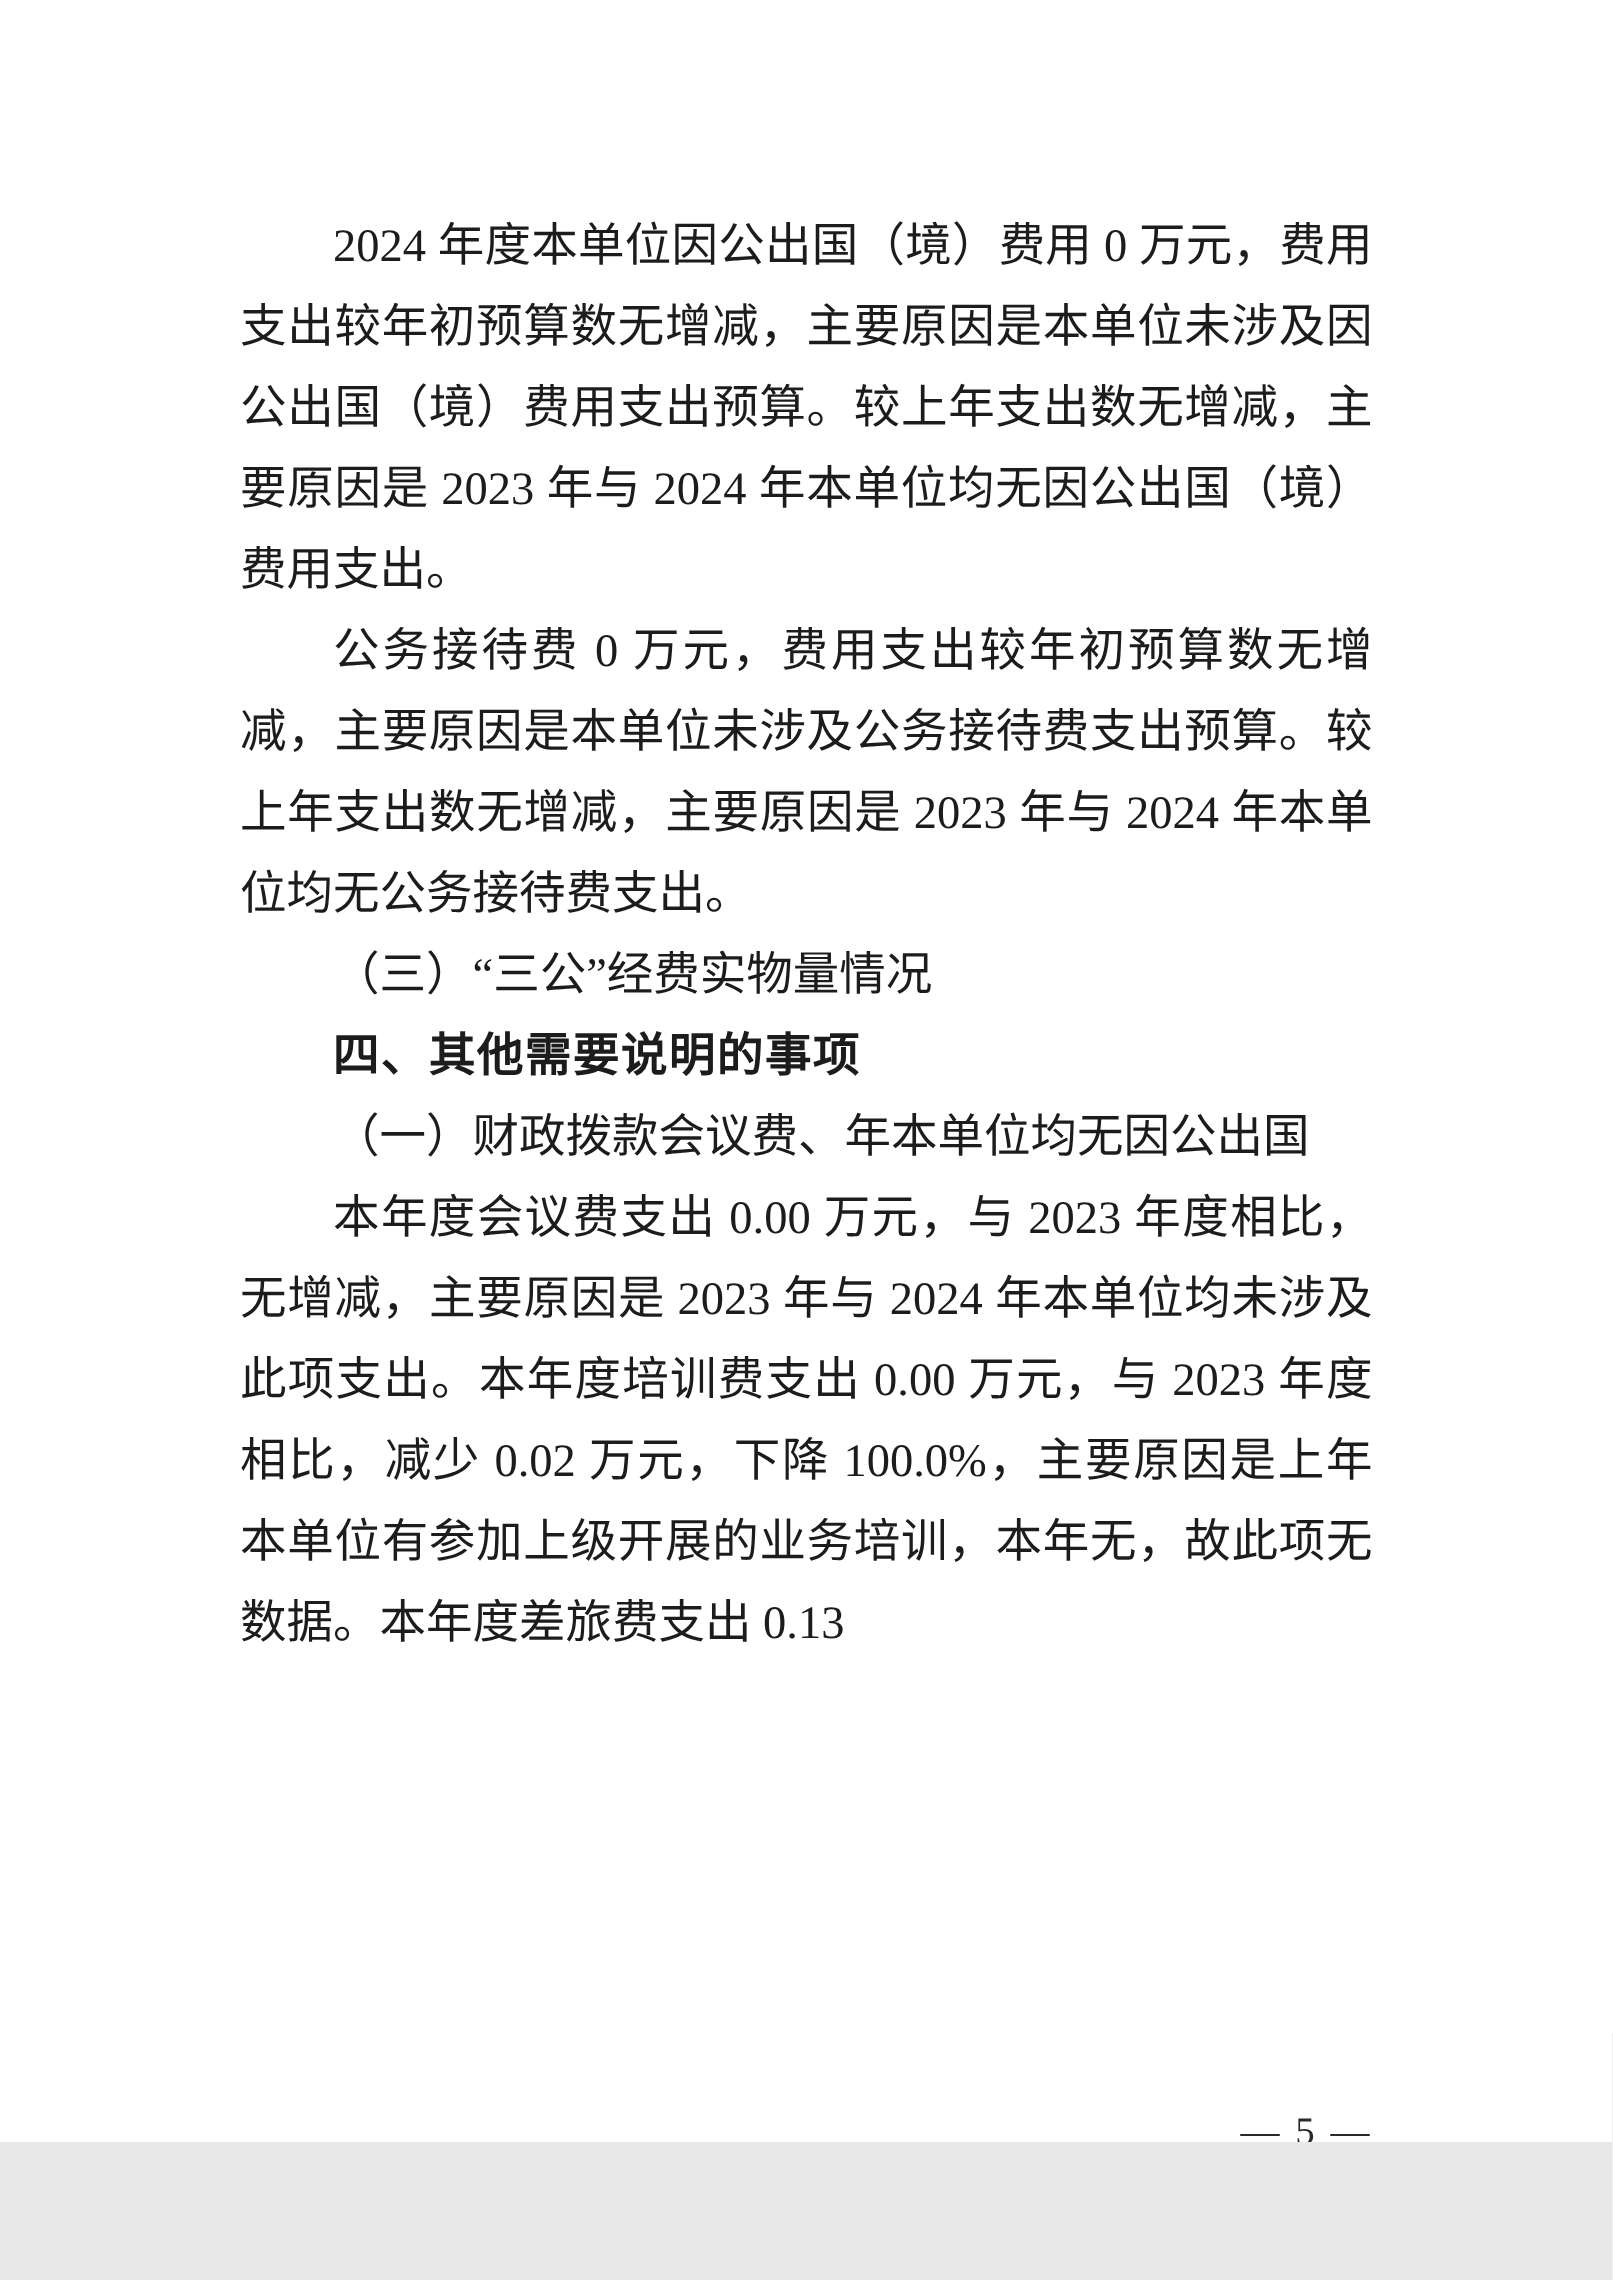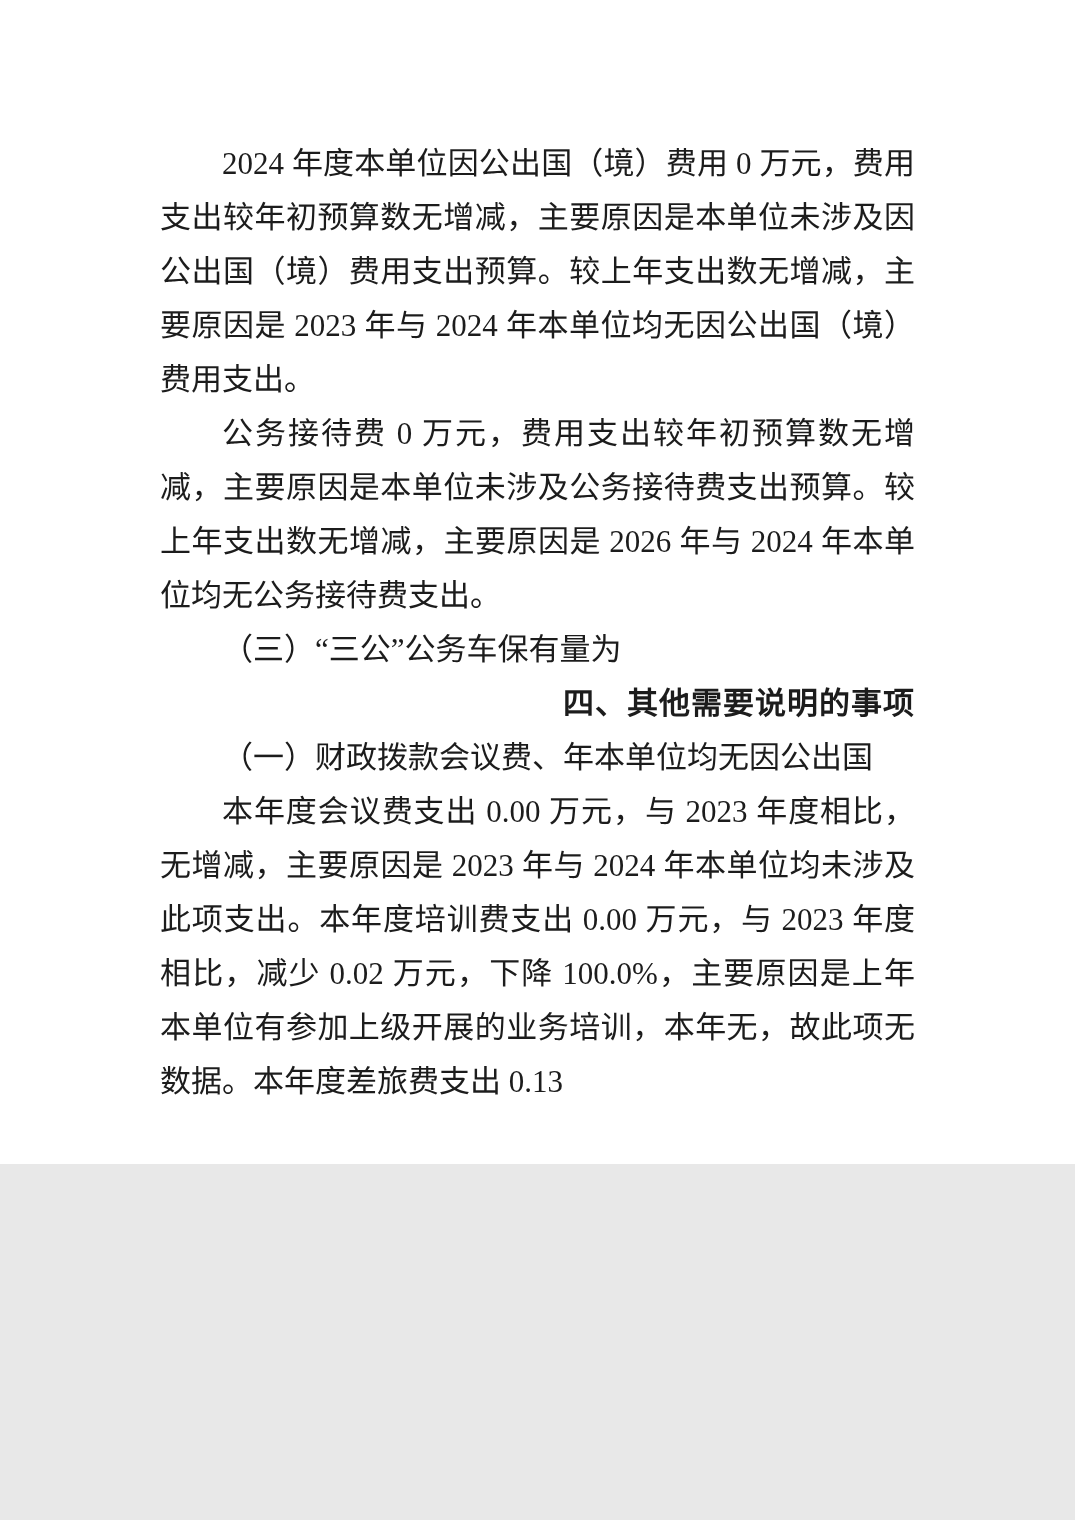--- a/index.html
+++ b/index.html
@@ -3,21 +3,21 @@
 <meta charset="utf-8">
 <style>
   html, body {
     margin: 0;
     padding: 0;
     background: #e8e8e8;
   }
   .page {
     position: relative;
     width: 1075px;
-    height: 1164px;
+    height: 1428px;
     margin: 0 auto;
     background: #ffffff;
     box-sizing: border-box;
     padding: 137px 160px 0 160px;
     overflow: hidden;
     font-family: "Liberation Serif", "DejaVu Serif", serif;
     font-size: 31px;
     line-height: 54px;
     color: #1c1c1c;
   }
@@ -26,39 +26,39 @@
     padding: 0;
     text-indent: 2em;
     text-align: justify;
   }
   .page p.para-subheading {
     text-align: left;
   }
   .page p.para-heading {
     font-family: "Liberation Sans", "DejaVu Sans", sans-serif;
     font-weight: 700;
-    text-align: right;
+    text-align: left;
     letter-spacing: 1px;
   }
   .page-number {
     position: absolute;
     top: 1406px;
     right: 160px;
     font-size: 26px;
     line-height: 30px;
     color: #2a2a2a;
     letter-spacing: 2px;
     font-family: "Liberation Serif", "DejaVu Serif", serif;
   }
 </style>
 </head>
 <body>
 
 <div class="page">
   <p class="para-body">2024 年度本单位因公出国（境）费用 0 万元，费用支出较年初预算数无增减，主要原因是本单位未涉及因公出国（境）费用支出预算。较上年支出数无增减，主要原因是 2023 年与 2024 年本单位均无因公出国（境）费用支出。</p>
-  <p class="para-body">公务接待费 0 万元，费用支出较年初预算数无增减，主要原因是本单位未涉及公务接待费支出预算。较上年支出数无增减，主要原因是 2026 年与 2024 年本单位均无公务接待费支出。</p>
-  <p class="para-subheading">（三）“三公”公务车保有量为</p>
+  <p class="para-body">公务接待费 0 万元，费用支出较年初预算数无增减，主要原因是本单位未涉及公务接待费支出预算。较上年支出数无增减，主要原因是 2023 年与 2024 年本单位均无公务接待费支出。</p>
+  <p class="para-subheading">（三）“三公”经费实物量情况</p>
   <p class="para-heading">四、其他需要说明的事项</p>
   <p class="para-subheading">（一）财政拨款会议费、年本单位均无因公出国</p>
   <p class="para-body">本年度会议费支出 0.00 万元，与 2023 年度相比，无增减，主要原因是 2023 年与 2024 年本单位均未涉及此项支出。本年度培训费支出 0.00 万元，与 2023 年度相比，减少 0.02 万元，下降 100.0%，主要原因是上年本单位有参加上级开展的业务培训，本年无，故此项无数据。本年度差旅费支出 0.13</p>
 
   <div class="page-number">— 5 —</div>
 </div>
 
 </body></html>

